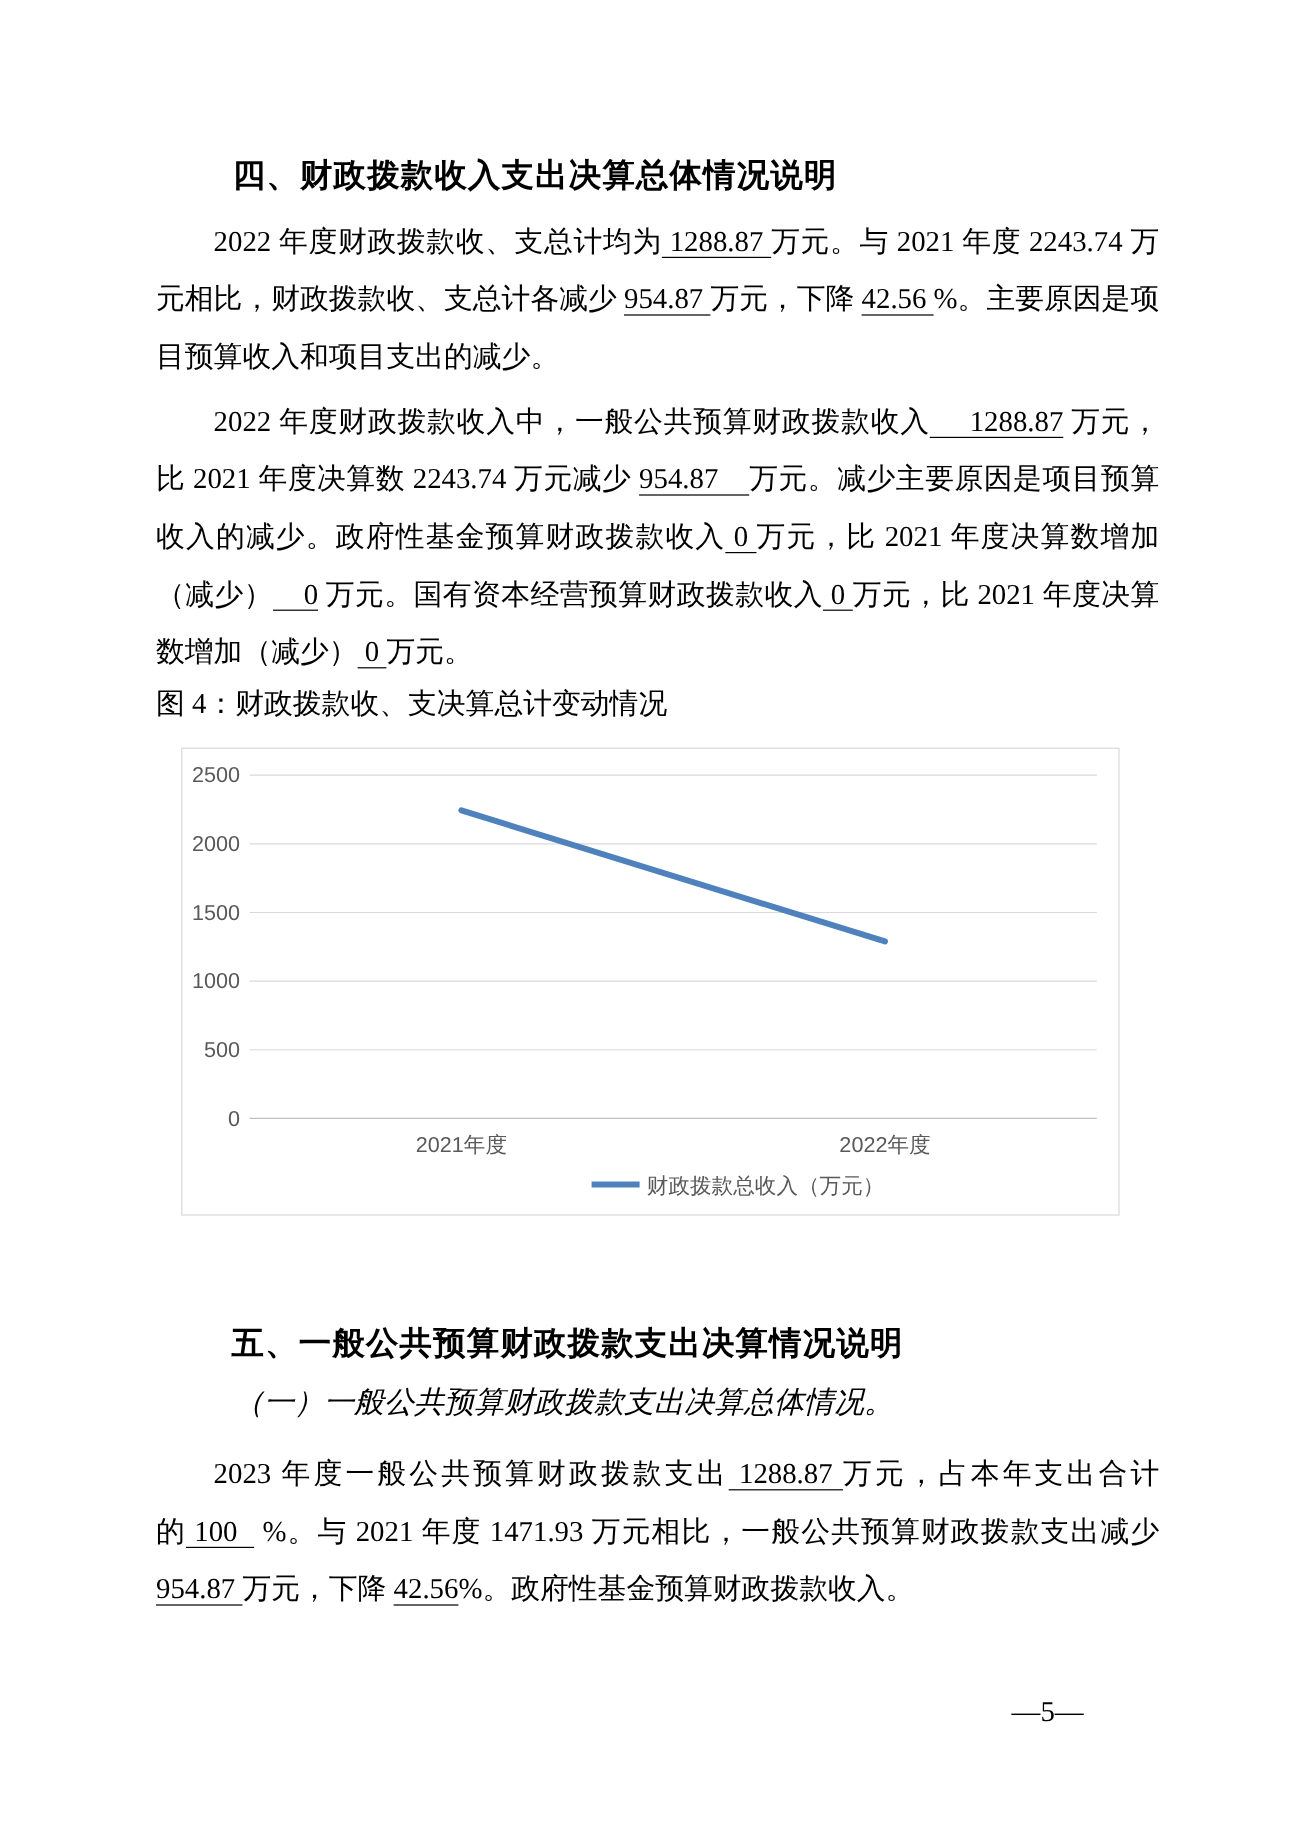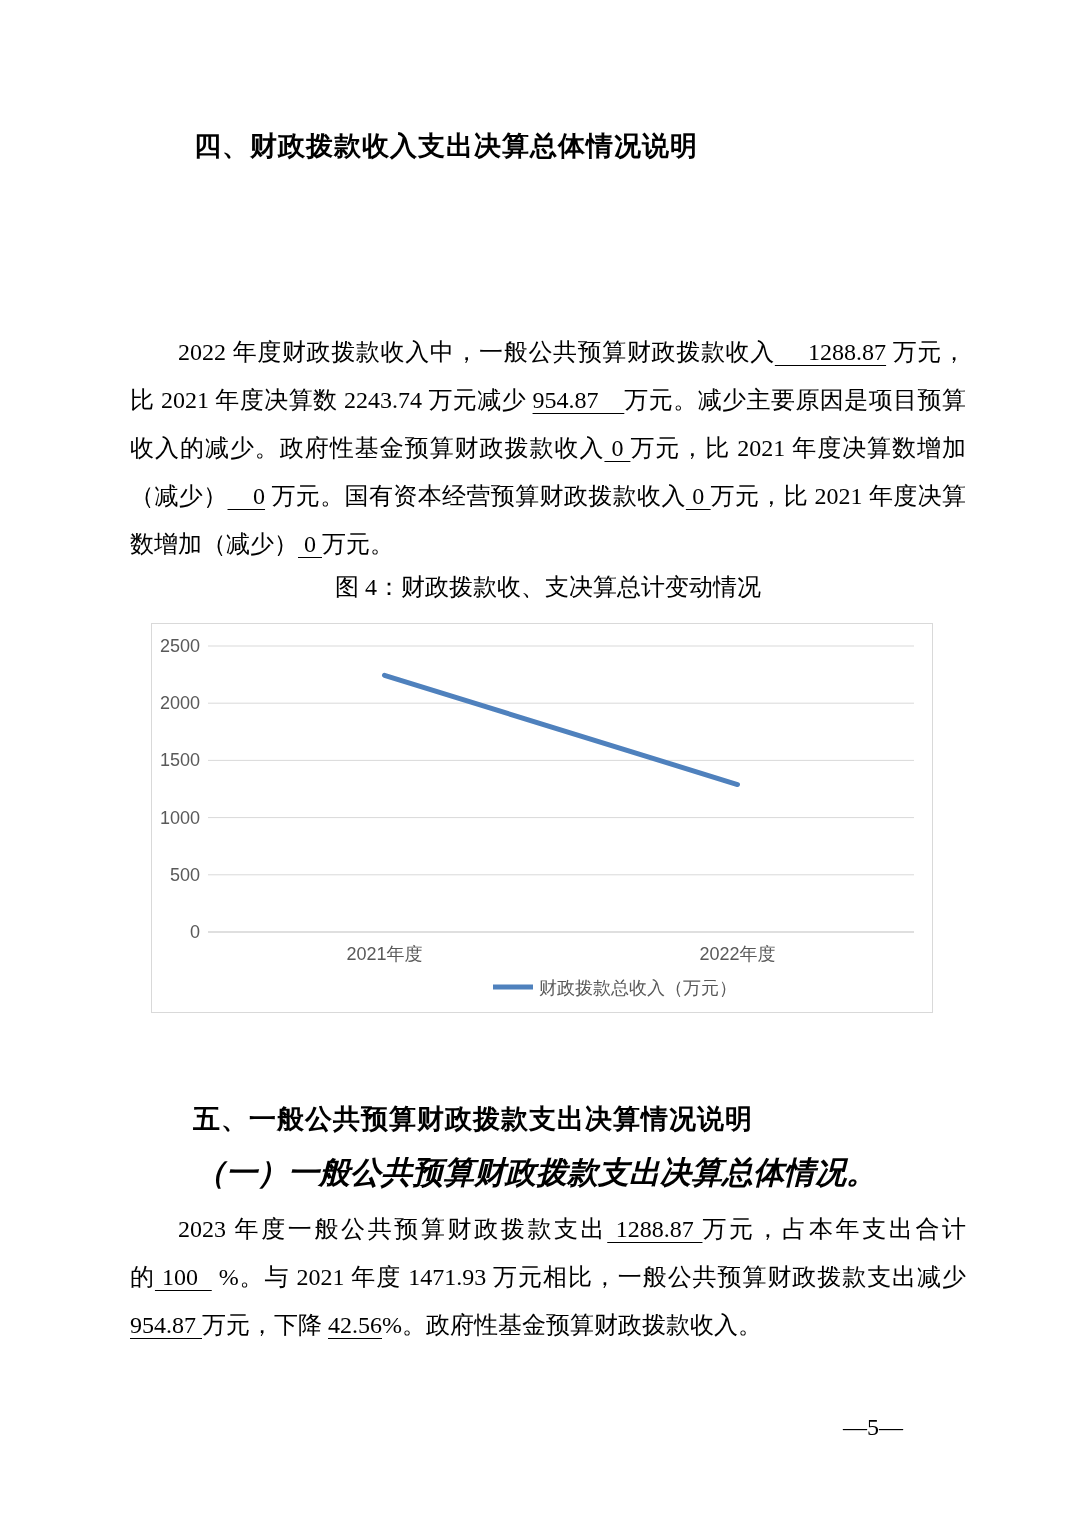--- a/index.html
+++ b/index.html
@@ -15,44 +15,43 @@
     position:absolute;
     font-family:"Liberation Sans","DejaVu Sans",sans-serif;
     font-weight:bold;
     font-size:27px;
     letter-spacing:1px;
     white-space:nowrap;
   }
   .h-sub{
     position:absolute;
     font-family:"Liberation Serif","DejaVu Serif",serif;
-    font-weight:bold;
+    font-weight:normal;
     font-style:italic;
-    font-size:31px;
+    font-size:25px;
     white-space:nowrap;
   }
   .para{
     position:absolute;
     left:130px;width:836px;
     font-size:24px;line-height:48px;
     text-align:justify;
     text-align-last:left;
     text-indent:2em;
   }
   .para .u{
     text-decoration:underline;
     text-underline-offset:5px;
     text-decoration-thickness:1px;
   }
   .fig-caption{
     position:absolute;
     left:130px;width:836px;
     top:570px;
     font-size:24px;line-height:34px;
-    text-align:center;
     white-space:nowrap;
   }
   .chart-box{
     position:absolute;
     left:151px;top:623px;
     width:782px;height:390px;
     background:#ffffff;
     border:1px solid #d9d9d9;
     box-sizing:border-box;
   }
@@ -68,20 +67,21 @@
     white-space:nowrap;
   }
 </style>
 </head>
 <body>
 
 <div class="page">
 
   <div class="h-num" style="left:194px;top:128px;">四、财政拨款收入支出决算总体情况说明</div>
 
+  <div class="para" style="top:178px;"><span>2022 年度财政拨款收、支总计均为</span><span class="u">&nbsp;1288.87&nbsp;</span><span>万元。与 2021 年度 2243.74 万元相比，财政拨款收、支总计各减少 </span><span class="u">954.87&nbsp;</span><span>万元，下降 </span><span class="u">42.56&nbsp;</span><span>%。主要原因是项目预算收入和项目支出的减少。</span></div>
 
   <div class="para" style="top:328px;"><span>2022 年度财政拨款收入中，一般公共预算财政拨款收入</span><span class="u">&nbsp;&nbsp;&nbsp;&nbsp;&nbsp;1288.87</span><span> 万元，比 2021 年度决算数 2243.74 万元减少 </span><span class="u">954.87&nbsp;&nbsp;&nbsp;&nbsp;</span><span>万元。减少主要原因是项目预算收入的减少。政府性基金预算财政拨款收入</span><span class="u">&nbsp;0&nbsp;</span><span>万元，比 2021 年度决算数增加（减少）</span><span class="u">&nbsp;&nbsp;&nbsp;&nbsp;0</span><span> 万元。国有资本经营预算财政拨款收入</span><span class="u">&nbsp;0&nbsp;</span><span>万元，比 2021 年度决算数增加（减少）</span><span class="u">&nbsp;0&nbsp;</span><span>万元。</span></div>
 
   <div class="fig-caption">图 4：财政拨款收、支决算总计变动情况</div>
 
   <div class="chart-box">
     <svg id="chart-svg" width="780" height="388" viewBox="0 0 780 388">
         <line x1="56" y1="308" x2="762" y2="308" stroke="#BFBFBF" stroke-width="1"></line>
         <text x="48" y="314" text-anchor="end" fill="#595959" class="chart-text">0</text>
         <line x1="56" y1="250.8" x2="762" y2="250.8" stroke="#D9D9D9" stroke-width="1"></line>

